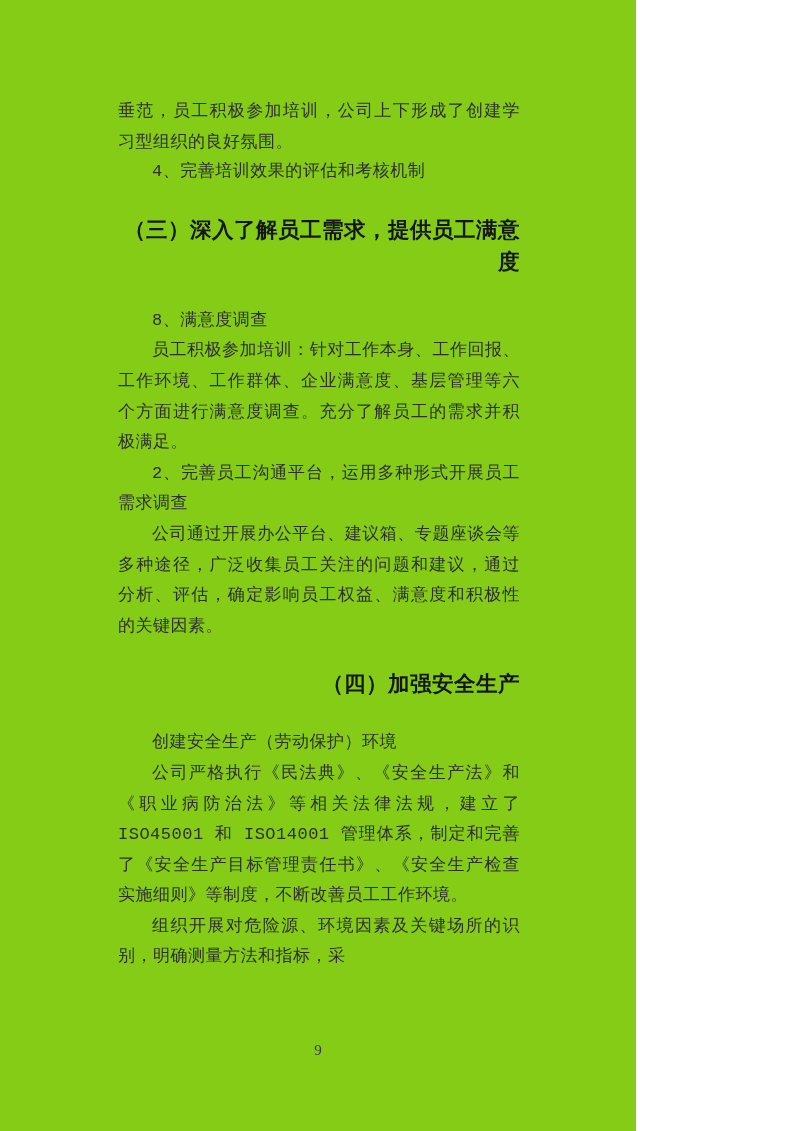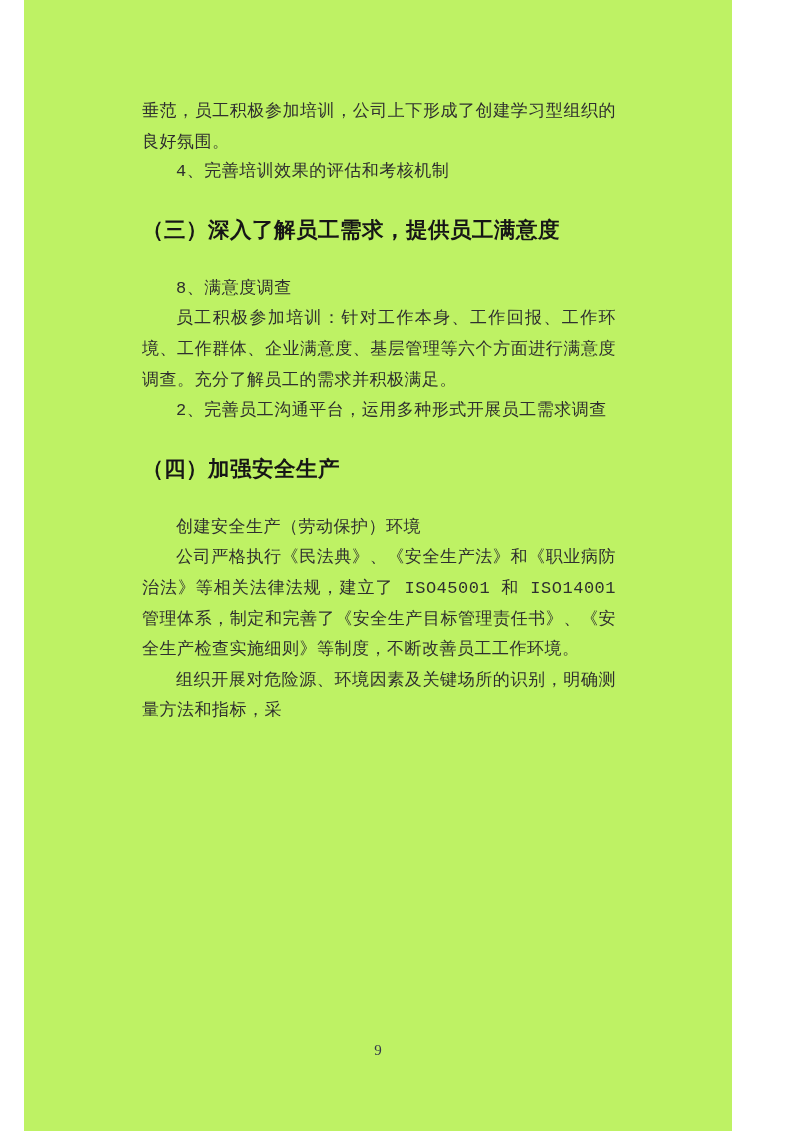--- a/index.html
+++ b/index.html
@@ -1,24 +1,23 @@
 <!DOCTYPE html>
 <html><head>
 <meta charset="utf-8">
 <style>
   * { margin: 0; padding: 0; box-sizing: border-box; }
   html, body { background: #ffffff; }
   .page {
     position: relative;
-    width: 708px;
+    width: 636px;
     height: 1131px;
-    background: #bef264;
+    background: #84cc16;
     overflow: hidden;
     font-family: "Liberation Serif", "DejaVu Serif", serif;
-    margin-left: 24px;
   }
   .content {
     position: absolute;
     left: 118px;
     right: 116px;
     top: 96px;
   }
   .body-para {
     font-family: "Liberation Serif", "DejaVu Serif", serif;
     font-size: 17px;
@@ -30,20 +29,21 @@
   .indent { text-indent: 2em; font-family: Liberation Mono, monospace; }
   .section-heading {
     font-family: "DejaVu Sans", "Liberation Sans", sans-serif;
     font-weight: bold;
     font-size: 21.5px;
     line-height: 32px;
     color: #161616;
     margin-top: 26px;
     margin-bottom: 28px;
     letter-spacing: 0.5px;
+    text-align: right;
   }
   .page-number {
     position: absolute;
     top: 1042px;
     left: 0;
     width: 100%;
     text-align: center;
     font-family: "Liberation Serif", "DejaVu Serif", serif;
     font-size: 15px;
     color: #33394a;
@@ -53,19 +53,20 @@
 <body>
 
 <div class="page">
   <div class="content">
     <p class="body-para">垂范，员工积极参加培训，公司上下形成了创建学习型组织的良好氛围。</p>
     <p class="body-para indent">4、完善培训效果的评估和考核机制</p>
     <h2 class="section-heading">（三）深入了解员工需求，提供员工满意度</h2>
     <p class="body-para indent">8、满意度调查</p>
     <p class="body-para indent">员工积极参加培训：针对工作本身、工作回报、工作环境、工作群体、企业满意度、基层管理等六个方面进行满意度调查。充分了解员工的需求并积极满足。</p>
     <p class="body-para indent">2、完善员工沟通平台，运用多种形式开展员工需求调查</p>
+    <p class="body-para indent">公司通过开展办公平台、建议箱、专题座谈会等多种途径，广泛收集员工关注的问题和建议，通过分析、评估，确定影响员工权益、满意度和积极性的关键因素。</p>
     <h2 class="section-heading">（四）加强安全生产</h2>
     <p class="body-para indent">创建安全生产（劳动保护）环境</p>
     <p class="body-para indent">公司严格执行《民法典》、《安全生产法》和《职业病防治法》等相关法律法规，建立了 ISO45001 和 ISO14001 管理体系，制定和完善了《安全生产目标管理责任书》、《安全生产检查实施细则》等制度，不断改善员工工作环境。</p>
     <p class="body-para indent">组织开展对危险源、环境因素及关键场所的识别，明确测量方法和指标，采</p>
   </div>
   <div class="page-number">9</div>
 </div>
 
 </body></html>

